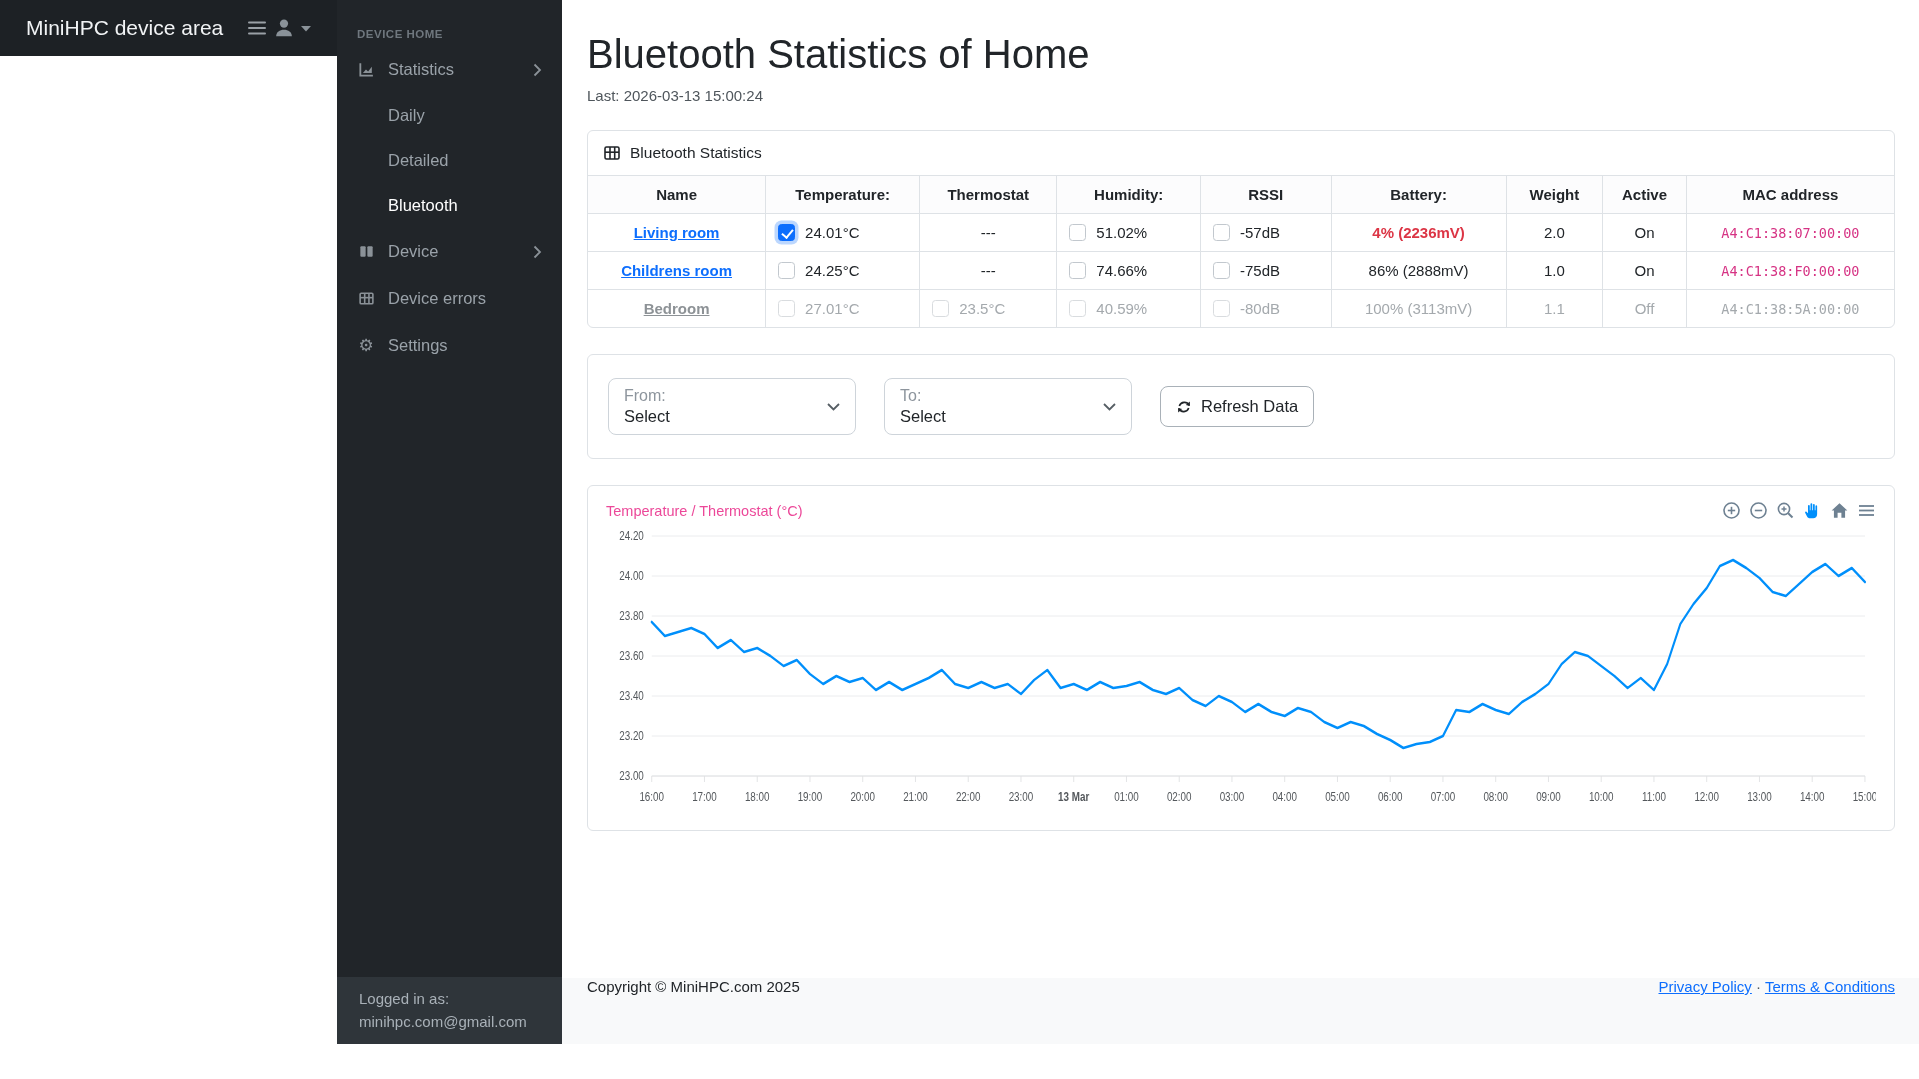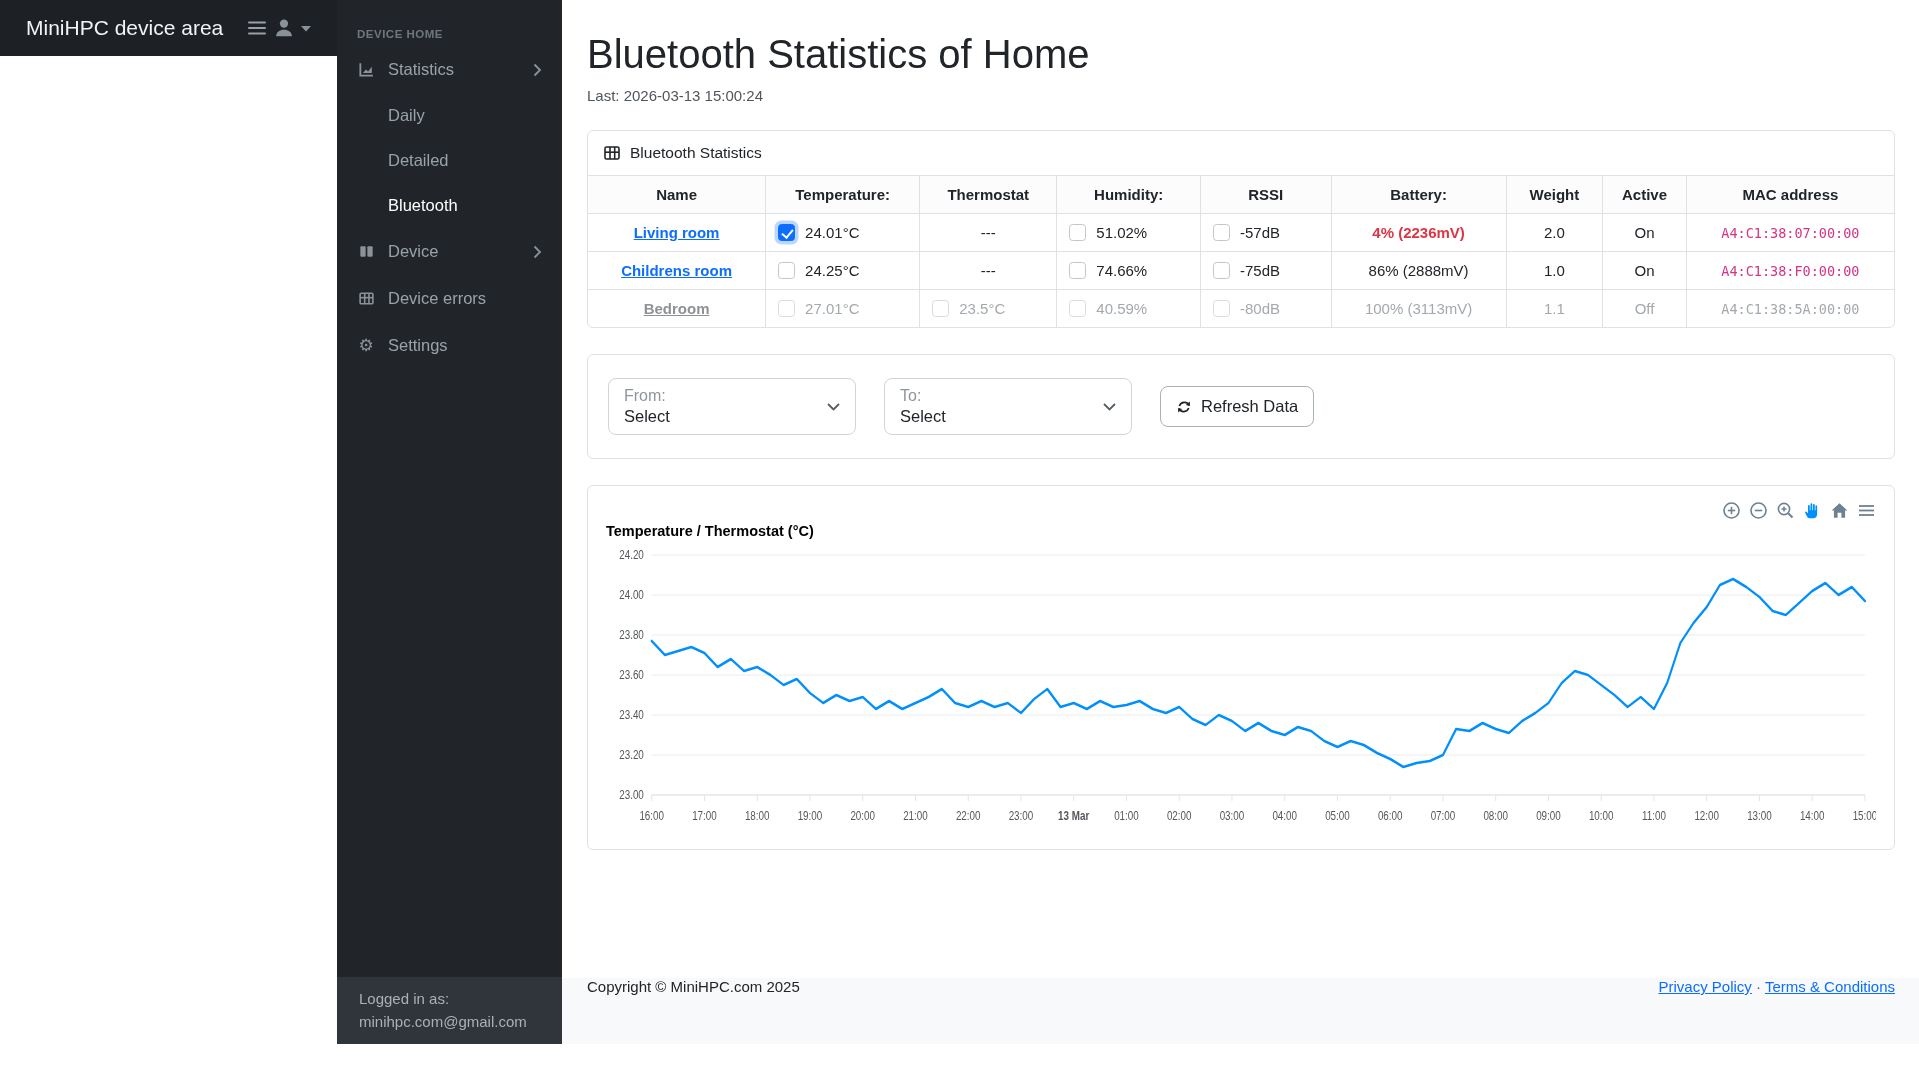--- a/index.html
+++ b/index.html
@@ -59,21 +59,21 @@
   .filter-card{display:flex;align-items:center;gap:28px;padding:23px 20px;}
   .select-box{width:248px;height:57px;box-sizing:border-box;border:1px solid #ced4da;border-radius:8px;padding:8px 15px;position:relative;cursor:pointer;}
   .sel-label{font-size:16px;color:#8d959d;}
   .sel-value{font-size:16.5px;color:#212529;margin-top:2px;}
   .select-box .chev-down{position:absolute;right:15px;top:50%;transform:translateY(-50%);display:flex;}
   .refresh-btn{display:flex;align-items:center;gap:9px;border:1px solid #a9b1b8;background:#fff;border-radius:8px;padding:10px 15px;font-size:16.5px;color:#212529;cursor:pointer;font-family:inherit;}
 
   
   .chart-card{padding:15px 18px 8px;}
   .chart-head{display:flex;align-items:flex-start;justify-content:space-between;}
-  .chart-title{font-size:14.5px;font-weight:700;color:#000000;padding-top:2px;margin-top:20px;}
+  .chart-title{font-size:14.5px;font-weight:400;color:#ec4899;padding-top:2px;}
   .chart-toolbar{display:flex;gap:8px;align-items:center;}
   .tool{cursor:pointer;display:flex;}
   #chart{display:block;width:100%;height:300px;margin-top:2px;}
 
   
   .main-footer{height:66px;flex:0 0 auto;background:#f8f9fa;display:flex;align-items:flex-start;justify-content:space-between;padding:0 24px 0 25px;font-size:15px;}
   .copyright{color:#212529;}
   .legal{color:#4f565c;}
   .legal a{color:#0d6efd;text-decoration:underline;cursor:pointer;}
 </style>

